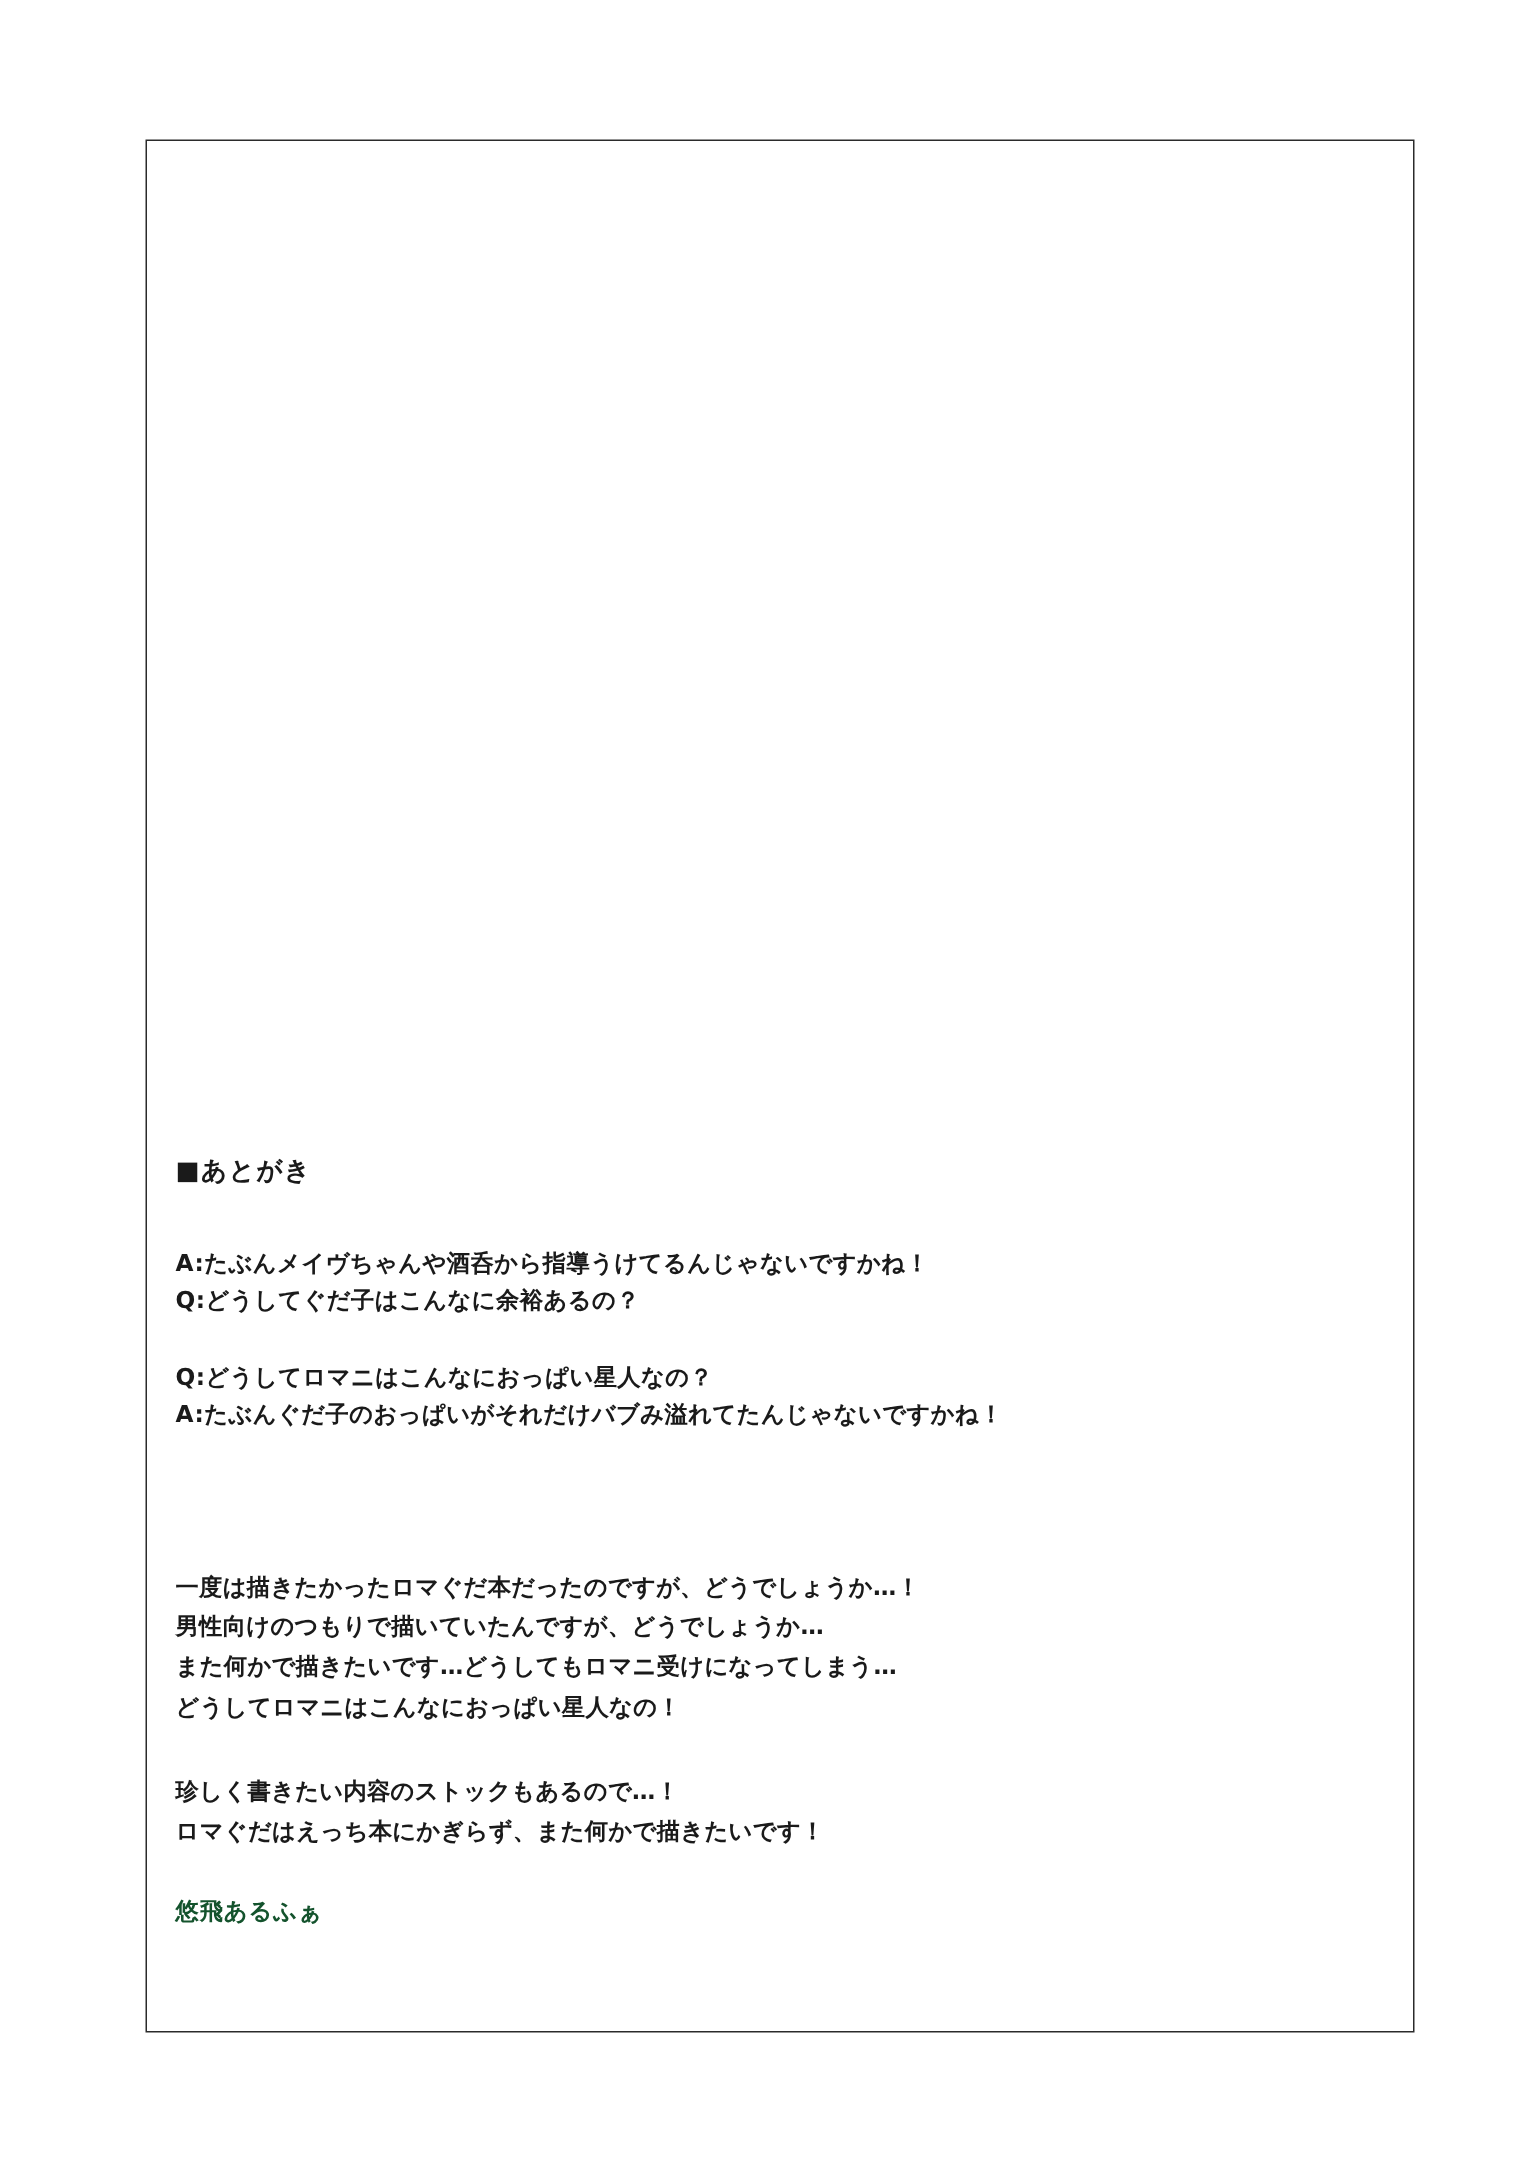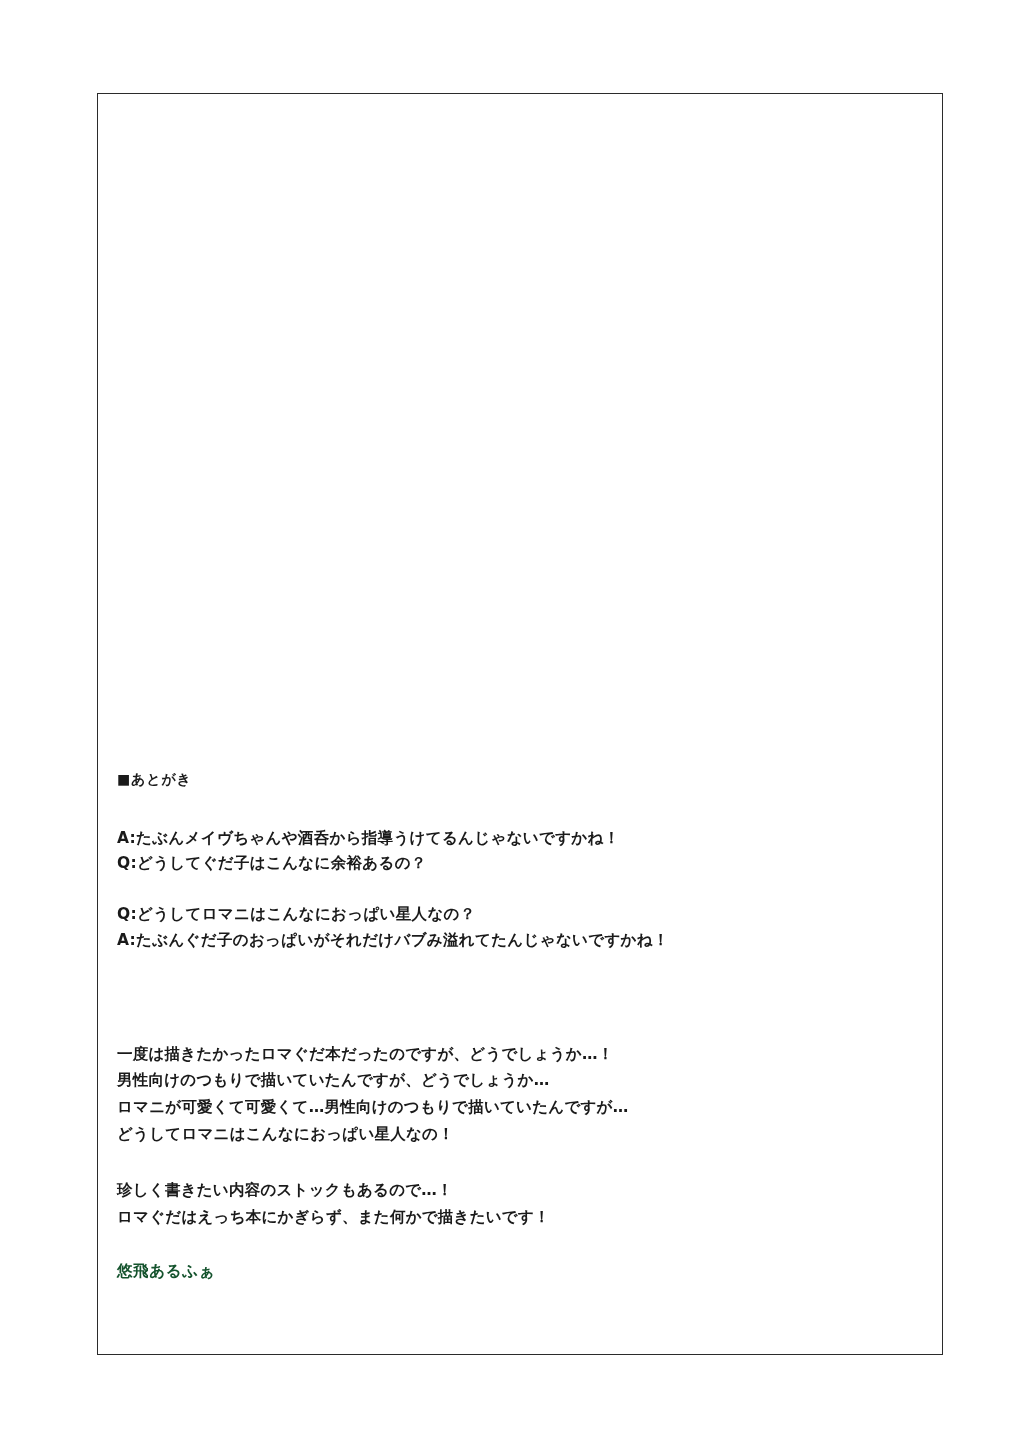--- a/index.html
+++ b/index.html
@@ -33,21 +33,21 @@
     box-sizing: border-box;
     background: #ffffff;
   }
   .content {
     position: absolute;
     left: 117px;
     top: 770px;
     width: 800px;
   }
   .afterword-heading {
-    font-size: 14px;
+    font-size: 17px;
     font-weight: bold;
     letter-spacing: 0.06em;
     color: #1a1a1a;
     margin: 0 0 38px 0;
     line-height: 1.3;
   }
   .qa-block {
     margin: 0 0 26px 0;
   }
   .qa-block .line {
@@ -99,21 +99,21 @@
     <div class="qa-block">
       <div class="line">Q:どうしてロマニはこんなにおっぱい星人なの？</div>
       <div class="line">A:たぶんぐだ子のおっぱいがそれだけバブみ溢れてたんじゃないですかね！</div>
     </div>
 
     <div class="spacer-large"></div>
 
     <div class="para">
       <div class="line">一度は描きたかったロマぐだ本だったのですが、どうでしょうか…！</div>
       <div class="line">男性向けのつもりで描いていたんですが、どうでしょうか…</div>
-      <div class="line">ロマニが可愛くて可愛くて…男性向けのつもりで描いていたんですが…</div>
+      <div class="line">また何かで描きたいです…どうしてもロマニ受けになってしまう…</div>
       <div class="line">どうしてロマニはこんなにおっぱい星人なの！</div>
     </div>
 
     <div class="para">
       <div class="line">珍しく書きたい内容のストックもあるので…！</div>
       <div class="line">ロマぐだはえっち本にかぎらず、また何かで描きたいです！</div>
     </div>
 
     <div class="signature">悠飛あるふぁ</div>
 

